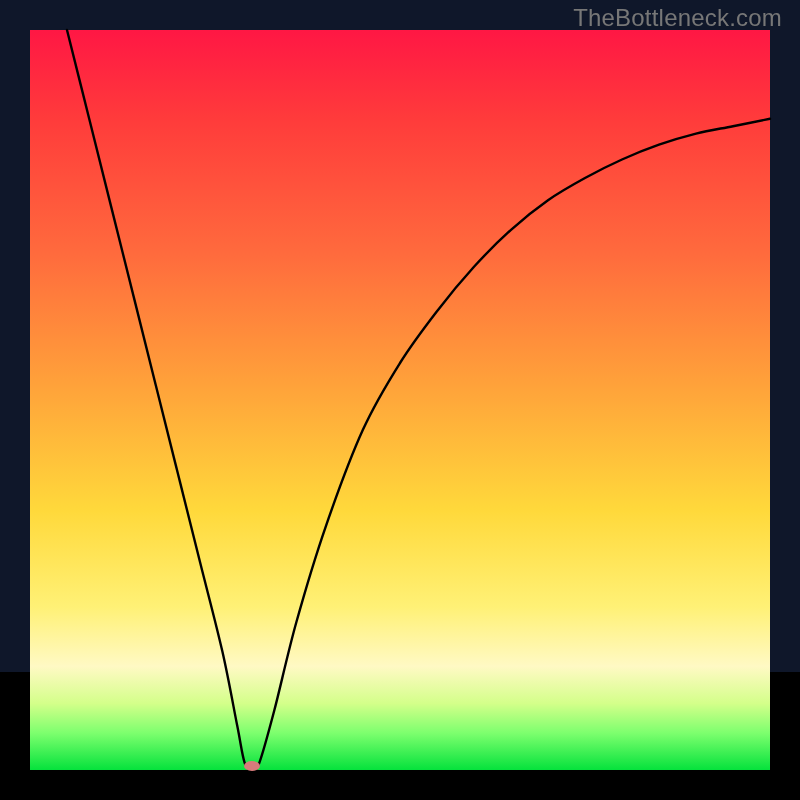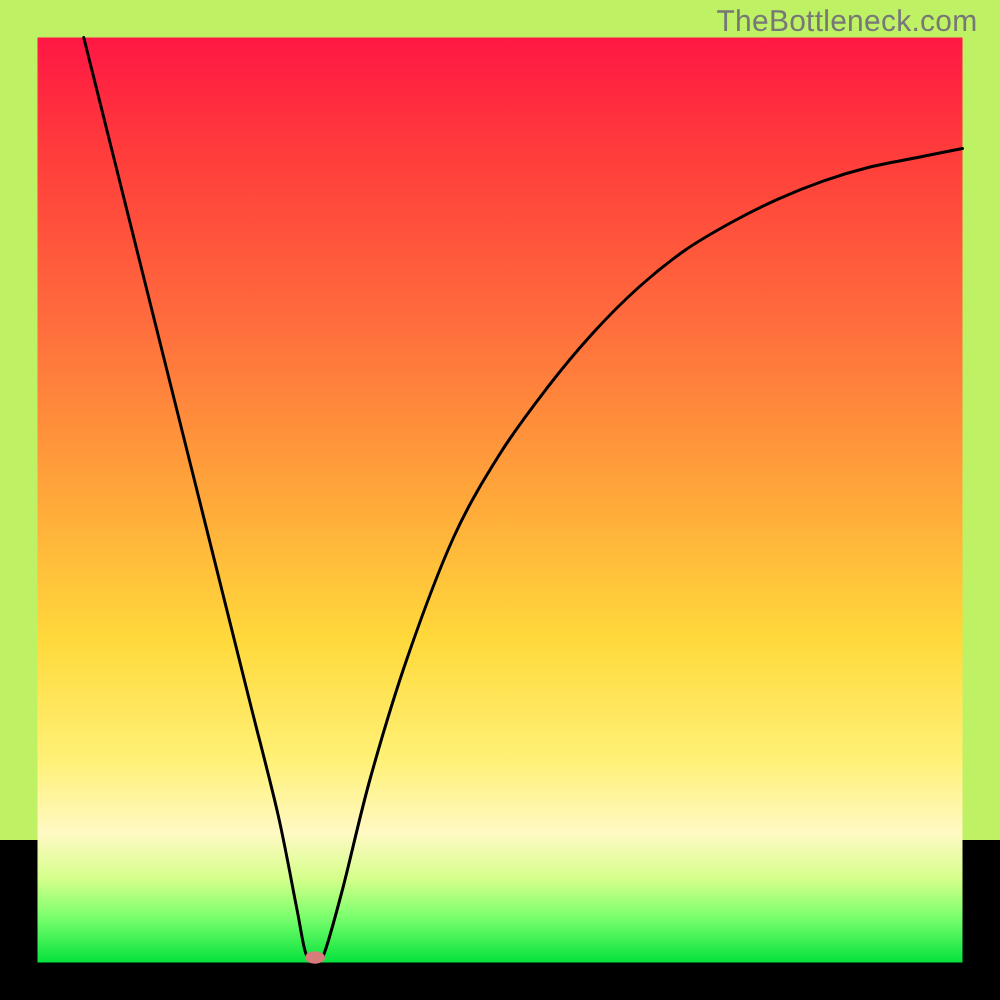--- a/index.html
+++ b/index.html
@@ -10,21 +10,21 @@
     overflow: hidden;
     background: #000;
     font-family: Arial, Helvetica, sans-serif;
   }
   .frame {
     position: absolute;
     left: 0;
     top: 0;
     width: 800px;
     height: 672px;
-    background: #bef264;
+    background: #0f172a;
   }
   .plot-area {
     position: absolute;
     left: 30px;
     top: 30px;
     width: 740px;
     height: 740px;
     
     background: linear-gradient(
       to bottom,

